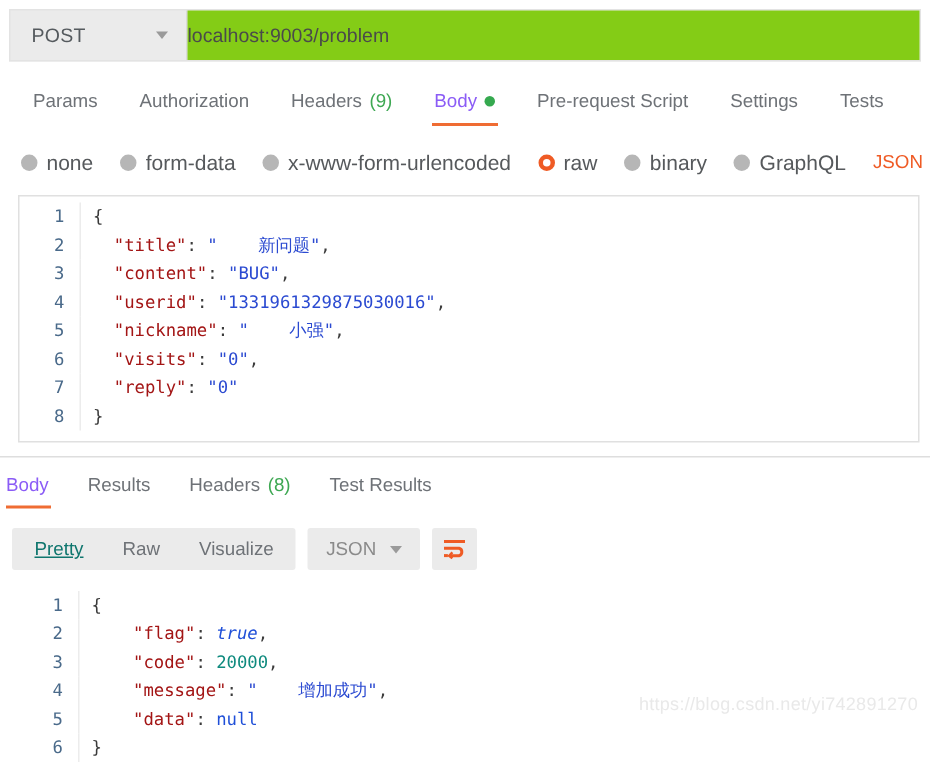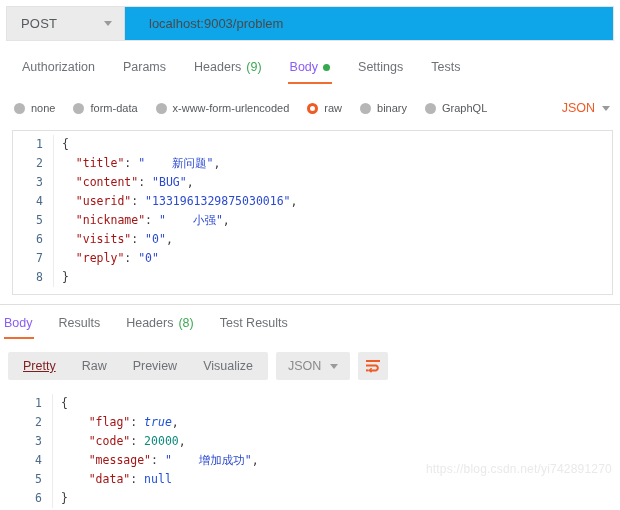--- a/index.html
+++ b/index.html
@@ -30,24 +30,24 @@
   }
   .method-label { font-size: 13px; color: #555a5e; letter-spacing:.2px; }
   .caret {
     width: 0; height: 0;
     border-left: 4.5px solid transparent;
     border-right: 4.5px solid transparent;
     border-top: 5px solid #9a9a9a;
   }
   .url-input {
     flex: 1;
-    background: #0ea5e9;
+    background: #84cc16;
     border: none;
     margin: 0;
-    padding: 0 24px;
+    padding: 0 0;
     font-family: "Liberation Sans", sans-serif;
     font-size: 13px;
     color: #4a4a4a;
     outline: none;
   }
 
   
   .req-tabs {
     position: absolute; left: 0; top: 56px;
     width: 620px; height: 34px;
@@ -78,21 +78,21 @@
   .radio-row {
     position: absolute; left: 0; top: 94px;
     width: 620px; height: 28px;
     display: flex; align-items: center;
     padding-left: 14px; box-sizing: border-box;
     gap: 0;
   }
   .radio-item {
     display: flex; align-items: center; gap: 6px;
     margin-right: 18px; cursor: pointer;
-    font-size: 11px; color: #56595c;
+    font-size: 14px; color: #56595c;
     white-space: nowrap;
   }
   .radio-dot {
     width: 11px; height: 11px; border-radius: 50%;
     background: #b6b6b6; flex: none;
   }
   .radio-item.selected .radio-dot {
     background: #fff;
     border: 3px solid #ef5b25;
     width: 5px; height: 5px;
@@ -165,21 +165,21 @@
     display: flex; align-items: center;
     border-radius: 2px;
     padding: 0 2px;
   }
   .fmt-item {
     font-size: 12.5px; color: #6e7277;
     padding: 0 13px; height: 28px;
     display: flex; align-items: center;
     cursor: pointer; white-space: nowrap;
   }
-  .fmt-item.active { color: #7f1d1d; text-decoration: underline; }
+  .fmt-item.active { color: #0f766e; text-decoration: underline; }
   .fmt-json {
     background: #ebebeb; height: 28px;
     display: flex; align-items: center; gap: 9px;
     padding: 0 12px; border-radius: 2px; cursor: pointer;
   }
   .fmt-json .jl { font-size: 12.5px; color: #8a8a8a; }
   .wrap-btn {
     background: #ebebeb; width: 30px; height: 28px;
     display: flex; align-items: center; justify-content: center;
     border-radius: 2px; cursor: pointer;
@@ -206,33 +206,36 @@
   <div class="urlbar">
     <div class="method">
       <span class="method-label">POST</span>
       <span class="caret"></span>
     </div>
     <input class="url-input" type="text" value="localhost:9003/problem" placeholder="Enter request URL" style="">
   </div>
 
   <div class="req-tabs" id="req-tabs">
       <div class="tab">
+        <span>Params</span>
+      </div>
+      <div class="tab">
         <span>Authorization</span>
-      </div>
-      <div class="tab">
-        <span>Params</span>
       </div>
       <div class="tab">
         <span>Headers</span>
         <span class="tab-count">(9)</span>
       </div>
       <div class="tab active">
         <span>Body</span>
         <span class="green-dot"></span>
         <span class="tab-underline"></span>
+      </div>
+      <div class="tab">
+        <span>Pre-request Script</span>
       </div>
       <div class="tab">
         <span>Settings</span>
       </div>
       <div class="tab">
         <span>Tests</span>
       </div>
     </div>
 
   <div class="radio-row" id="radio-row">
@@ -295,21 +298,20 @@
       </div>
       <div class="tab">
         <span>Test Results</span>
       </div>
     </div>
 
   <div class="fmt-row">
     <div class="fmt-group" id="fmt-group">
         <div class="fmt-item active">Pretty</div>
         <div class="fmt-item">Raw</div>
-        <div class="fmt-item">Preview</div>
         <div class="fmt-item">Visualize</div>
       </div>
     <div class="fmt-json">
       <span class="jl">JSON</span>
       <span class="caret"></span>
     </div>
     <div class="wrap-btn">
       <svg width="16" height="14" viewBox="0 0 16 14">
         <rect x="1" y="1" width="14" height="2" fill="#ef5b25"></rect>
         <path d="M1 6.5 H11 a2.6 2.6 0 0 1 0 5 H5" stroke="#ef5b25" stroke-width="2" fill="none"></path>

